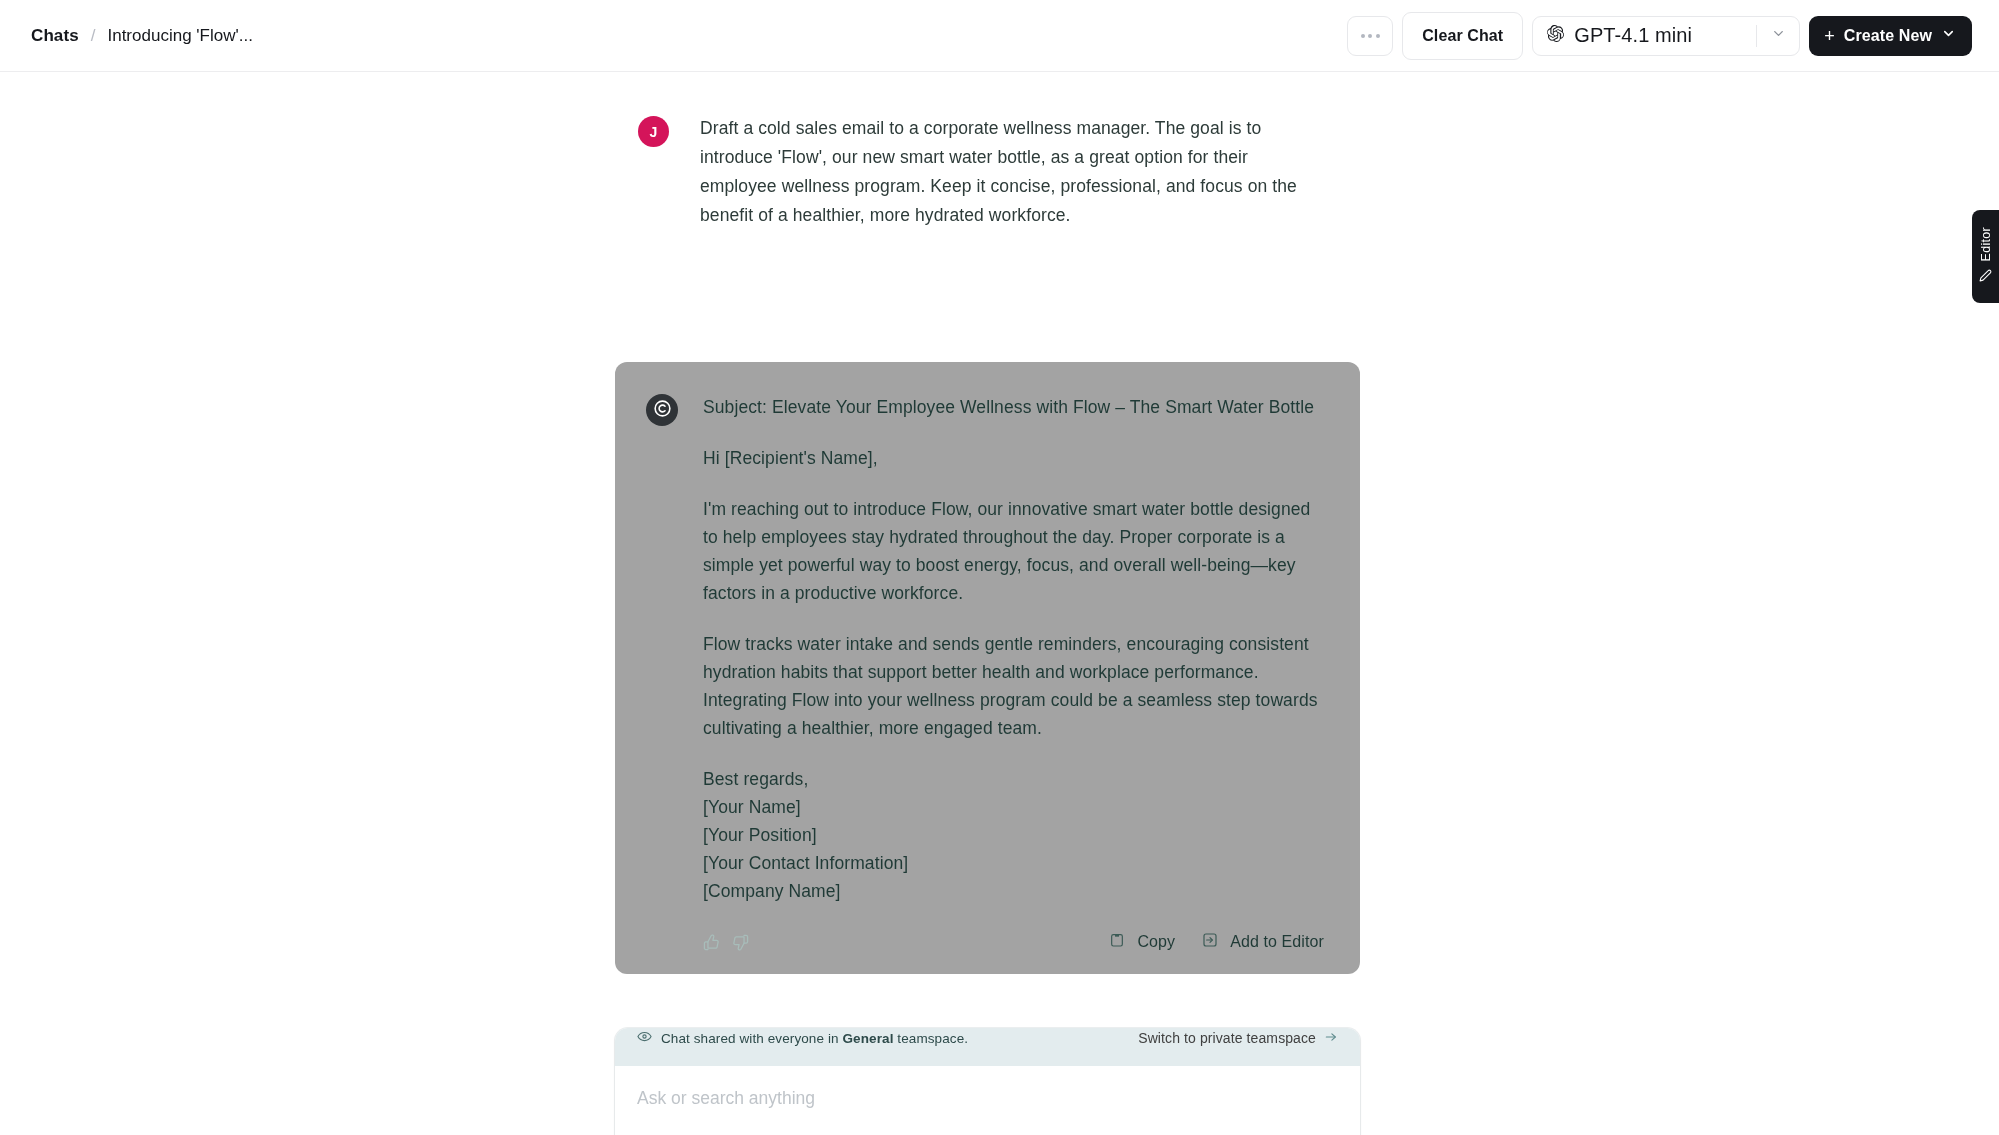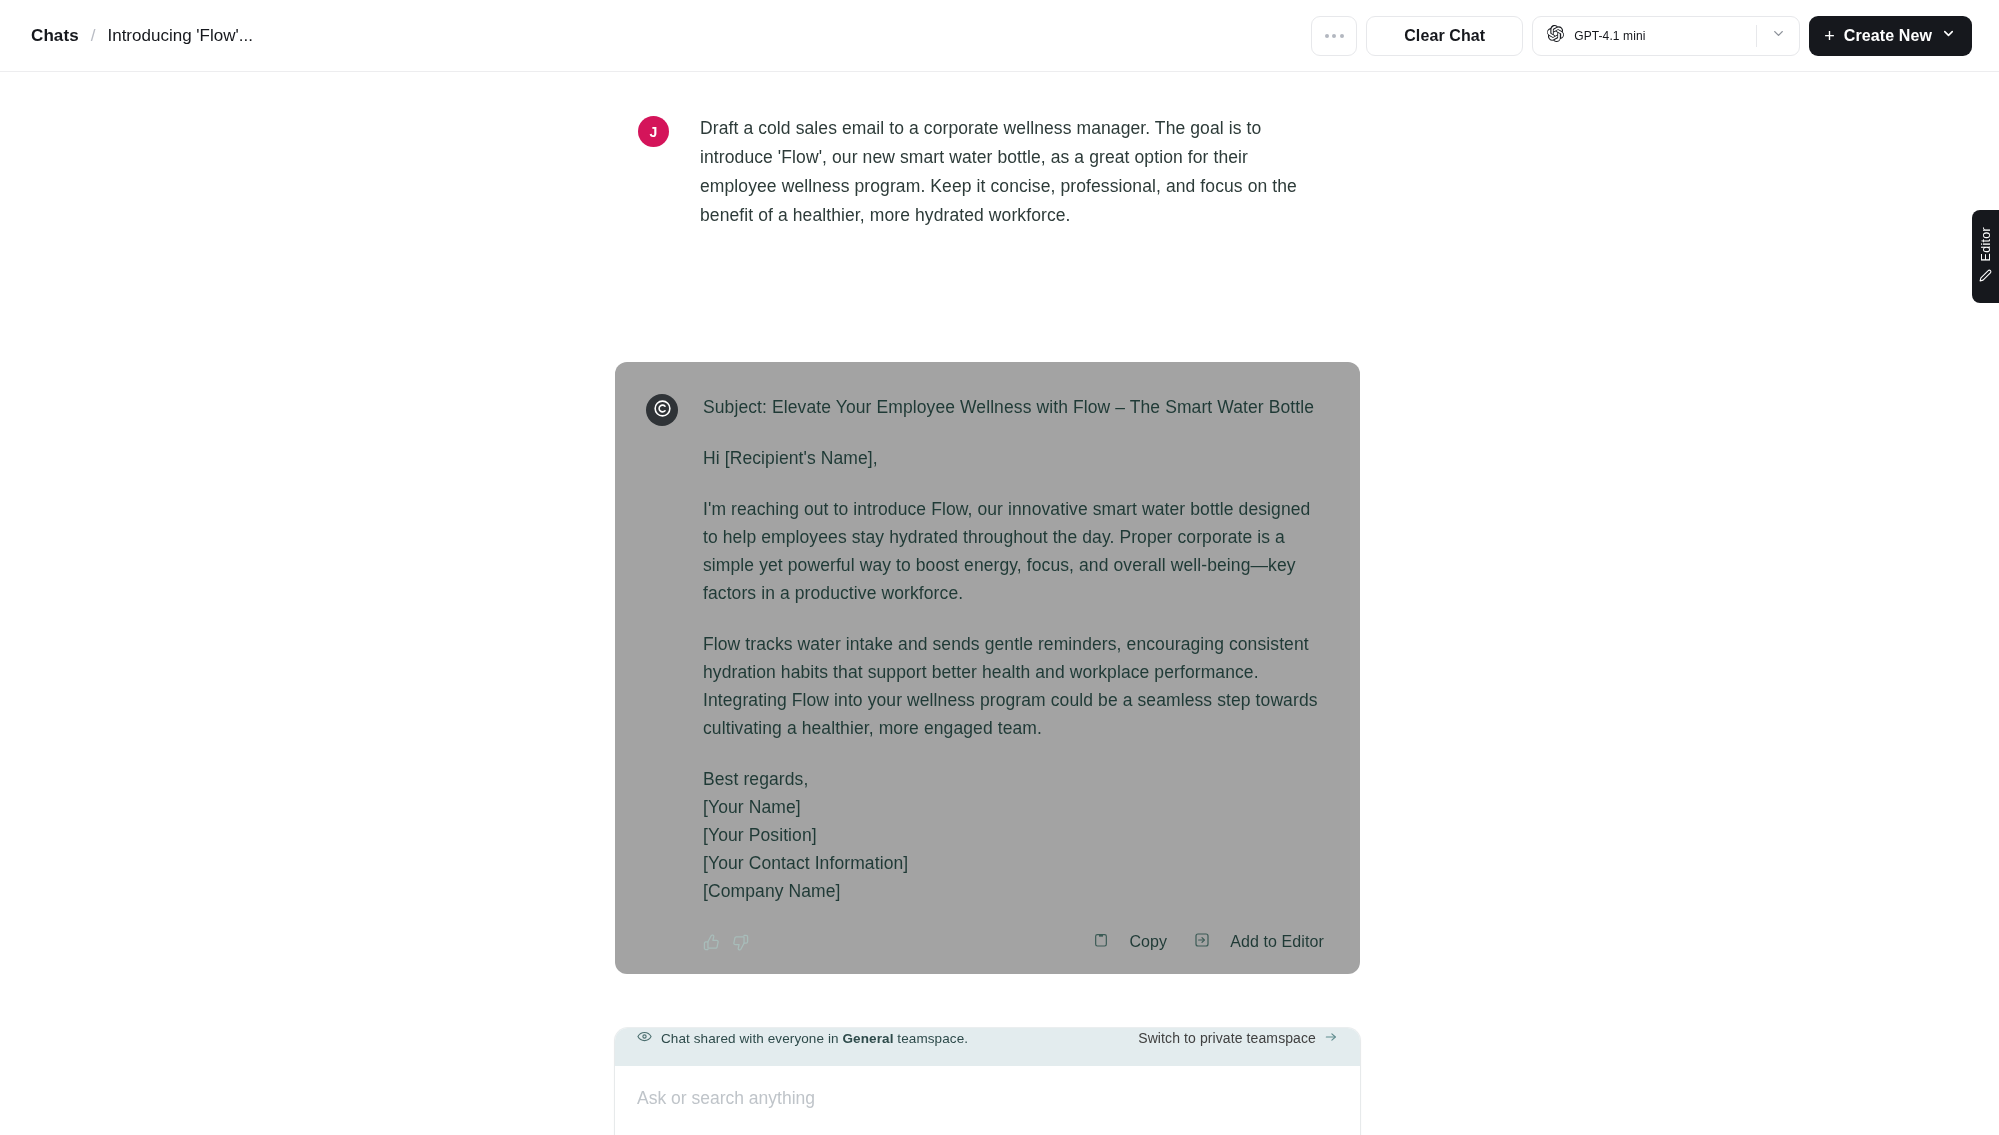--- a/index.html
+++ b/index.html
@@ -34,35 +34,35 @@
   }
   .btn-more {
     width: 46px; height: 40px;
     border: 1px solid #e7e8eb; border-radius: 9px;
     background: #fff;
     display: flex; align-items: center; justify-content: center; gap: 3.5px;
     cursor: pointer;
   }
   .btn-more i { width: 4px; height: 4px; border-radius: 50%; background: #b3b7c0; display:block; }
   .btn-clear {
-    height: 40px; padding: 0 37px;
+    height: 48px; padding: 0 19px;
     border: 1px solid #e7e8eb; border-radius: 9px;
     background: #fff; color: #16181d;
     font-size: 16px; font-weight: 700; letter-spacing: .1px;
     display: flex; align-items: center; cursor: pointer;
     font-family: "Liberation Sans", sans-serif;
   }
   .model-select {
     height: 40px; min-width: 268px;
     border: 1px solid #e7e8eb; border-radius: 9px;
     background: #fff;
     display: flex; align-items: center; cursor: pointer;
   }
   .model-main { display: flex; align-items: center; gap: 10px; padding: 0 14px; flex: 1; }
-  .model-name { font-size: 12px; color: #16181d; letter-spacing: .1px; }
+  .model-name { font-size: 20px; color: #16181d; letter-spacing: .1px; }
   .model-divider { width: 1px; height: 22px; background: #e7e8eb; }
   .model-chev { width: 42px; display: flex; align-items: center; justify-content: center; }
   .btn-create {
     height: 40px; padding: 0 16px 0 15px;
     background: #16181d; border-radius: 9px;
     display: flex; align-items: center; gap: 9px;
     color: #fff; font-size: 16px; font-weight: 700; letter-spacing: .1px;
     cursor: pointer;
   }
   .plus-glyph { font-size: 18px; font-weight: 400; line-height: 1; }
@@ -129,21 +129,21 @@
   .assist-body p.sig { margin-bottom: 0; line-height: 28px; }
 
   .action-bar {
     display: flex; align-items: center;
     margin-top: 27px; padding-left: 57px;
   }
   .feedback { display: flex; gap: 12px; }
   .icon-btn { cursor: pointer; display: flex; align-items: center; }
   .actions-right { margin-left: auto; display: flex; gap: 27px; }
   .act {
-    display: flex; align-items: center; gap: 20px;
+    display: flex; align-items: center; gap: 12px;
     font-size: 16px; color: #1f3a36; letter-spacing: .1px;
     cursor: pointer;
   }
 
   
   .composer {
     position: absolute; top: 956px; left: 615px;
     width: 745px;
     border-radius: 13px;
     overflow: hidden;

